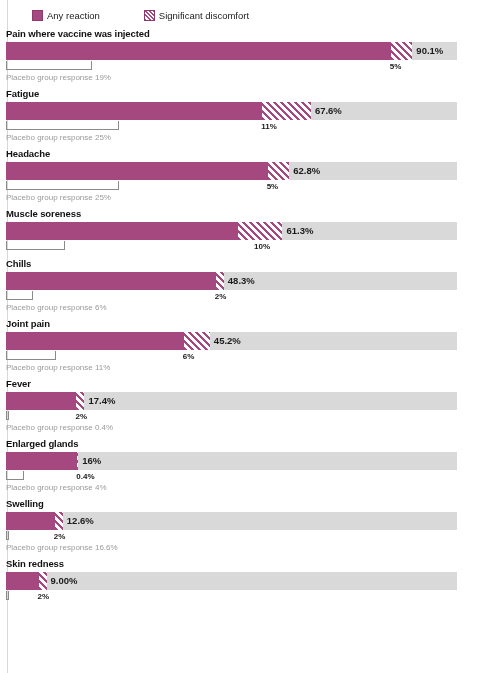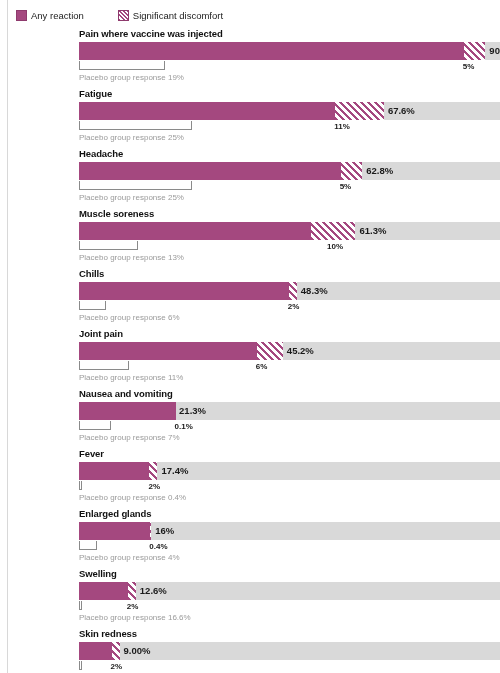--- a/index.html
+++ b/index.html
@@ -30,22 +30,22 @@
     top: 0;
     width: 1px;
     height: 673px;
     background: #d8d8d8;
   }
 
   
   .legend {
     display: flex;
     align-items: center;
-    gap: 10px;
-    padding-left: 16px;
+    gap: 20px;
+    padding-left: 32px;
     height: 18px;
     margin-bottom: 4px;
   }
   .legend-item {
     display: flex;
     align-items: center;
     gap: 4px;
   }
   .legend-item + .legend-item { margin-left: 24px; }
   .swatch {
@@ -65,23 +65,22 @@
   }
   .legend-label {
     font-size: 9.5px;
     color: #222222;
     white-space: nowrap;
   }
 
   
   .group {
     position: relative;
-    padding-left: 31px;
+    padding-left: 6px;
     margin-bottom: 6px;
-    margin-left: 48px;
   }
   .group-title {
     font-size: 9.5px;
     font-weight: bold;
     color: #111111;
     margin-bottom: 3px;
     letter-spacing: -0.1px;
   }
 
   .track {
@@ -216,21 +215,20 @@
         <div class="group-title">Muscle soreness</div>
         <div class="track">
           <div class="bar-any" style="width: 231.363px;"></div>
           <div class="bar-sig" style="left: 231.363px; width: 45.1px;"></div>
           <div class="value-label" style="left: 276.463px;">61.3%</div>
         </div>
         <div class="placebo-row">
           <div class="bracket" style="width: 58.63px;"></div>
           <div class="sig-label" style="left: 248px;">10%</div>
         </div>
-        <div class="placebo-note">Placebo group response 13%</div>
       </div>
       <div class="group">
         <div class="group-title">Chills</div>
         <div class="track">
           <div class="bar-any" style="width: 208.813px;"></div>
           <div class="bar-sig" style="left: 208.813px; width: 9.02px;"></div>
           <div class="value-label" style="left: 217.833px;">48.3%</div>
         </div>
         <div class="placebo-row">
           <div class="bracket" style="width: 27.06px;"></div>
@@ -245,33 +243,20 @@
           <div class="bar-sig" style="left: 176.792px; width: 27.06px;"></div>
           <div class="value-label" style="left: 203.852px;">45.2%</div>
         </div>
         <div class="placebo-row">
           <div class="bracket" style="width: 49.61px;"></div>
           <div class="sig-label" style="left: 176.792px;">6%</div>
         </div>
         <div class="placebo-note">Placebo group response 11%</div>
       </div>
       <div class="group">
-        <div class="group-title">Nausea and vomiting</div>
-        <div class="track">
-          <div class="bar-any" style="width: 95.612px;"></div>
-          <div class="bar-sig" style="left: 95.612px; width: 1px;"></div>
-          <div class="value-label" style="left: 96.063px;">21.3%</div>
-        </div>
-        <div class="placebo-row">
-          <div class="bracket" style="width: 31.57px;"></div>
-          <div class="sig-label" style="left: 95.612px;">0.1%</div>
-        </div>
-        <div class="placebo-note">Placebo group response 7%</div>
-      </div>
-      <div class="group">
         <div class="group-title">Fever</div>
         <div class="track">
           <div class="bar-any" style="width: 69.454px;"></div>
           <div class="bar-sig" style="left: 69.454px; width: 9.02px;"></div>
           <div class="value-label" style="left: 78.474px;">17.4%</div>
         </div>
         <div class="placebo-row">
           <div class="bracket" style="width: 3px;"></div>
           <div class="sig-label" style="left: 69.454px;">2%</div>
         </div>

